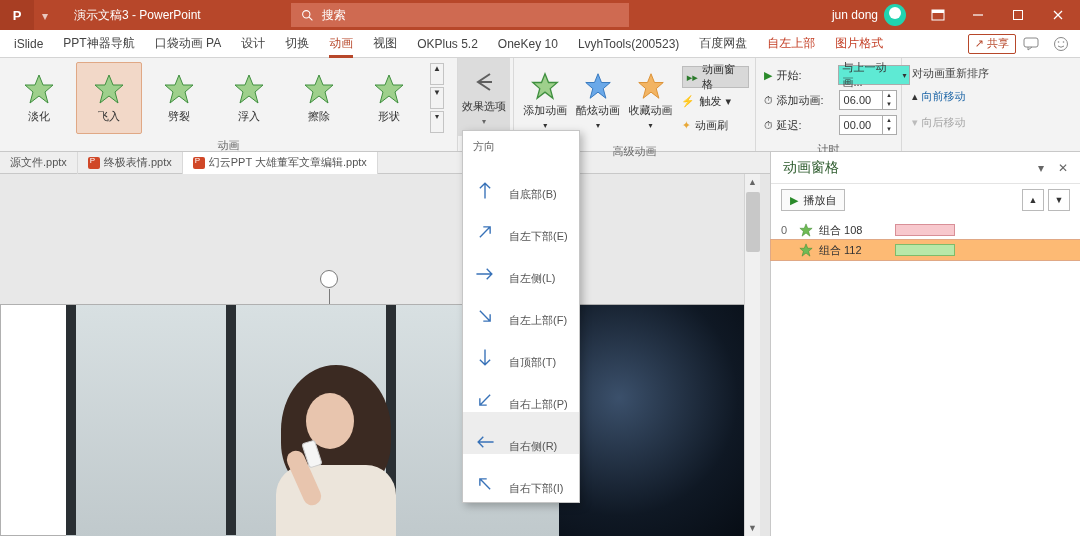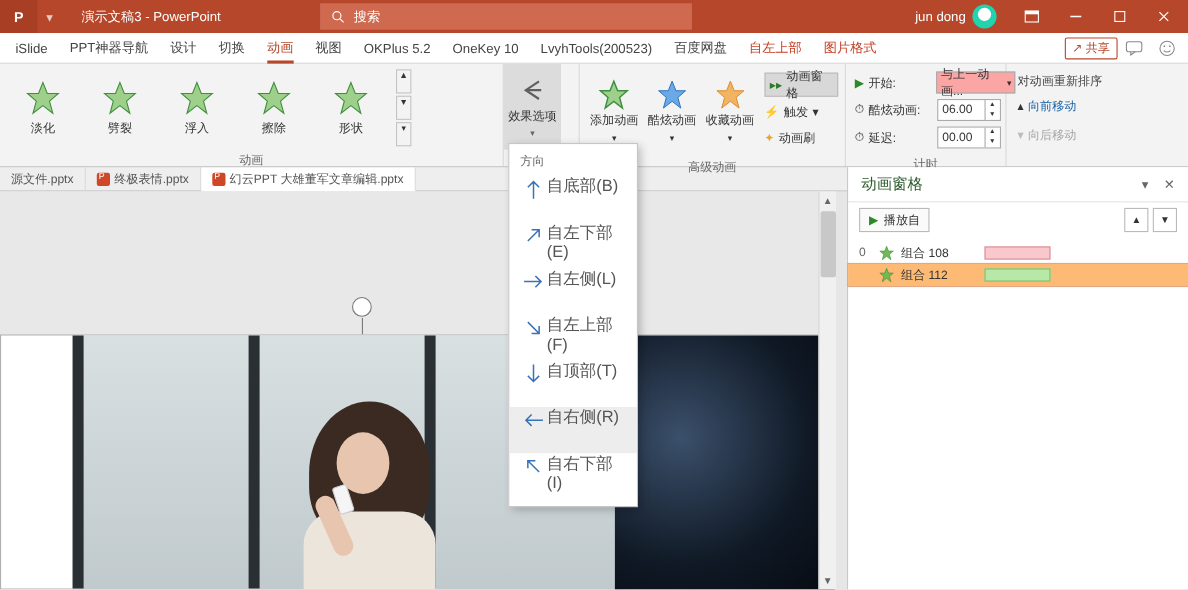--- a/index.html
+++ b/index.html
@@ -36,21 +36,21 @@
 .group .label { height:16px; font-size:11px; color:#666; text-align:center; padding-bottom:2px; }
 .anim-item { width:66px; height:72px; display:flex; flex-direction:column; align-items:center; justify-content:center; gap:4px; border:1px solid transparent; border-radius:2px; }
 .anim-item.sel { background:#f2d8c8; border-color:#e0a885; }
 .anim-item .star { width:32px; height:32px; }
 .anim-item span { font-size:11px; color:#333; }
 .bigbtn { width:52px; display:flex; flex-direction:column; align-items:center; justify-content:center; gap:4px; height:78px; }
 .bigbtn span.lbl { font-size:11px; text-align:center; color:#333; line-height:1.2; }
 .bigbtn.active { background:#dcdcdc; }
 .smallrow { display:flex; align-items:center; gap:4px; font-size:11px; color:#333; height:22px; }
 .smallrow .label2 { width:58px; }
-.combo { width:72px; height:20px; border:1px solid #ababab; background:#fca5a5; display:flex; align-items:center; padding:0 3px; font-size:11px; justify-content:space-between; }
+.combo { width:72px; height:20px; border:1px solid #ababab; background:#5eead4; display:flex; align-items:center; padding:0 3px; font-size:11px; justify-content:space-between; }
 .spin { width:58px; height:20px; border:1px solid #ababab; background:#fff; display:flex; align-items:center; justify-content:space-between; padding-left:4px; font-size:11px; }
 .spin .arrows { width:14px; display:flex; flex-direction:column; border-left:1px solid #ababab; }
 .spin .arrows div { height:9px; font-size:6px; text-align:center; line-height:8px; }
 .link { color:#1a63a5; font-size:11px; }
 .link.dis { color:#a6a6a6; }
 .reorder .lbl { font-size:11px; color:#444; }
 
 
 .doctabs { height:22px; background:#eee; border-bottom:1px solid #c8c8c8; display:flex; align-items:center; font-size:11px; color:#555; }
 .doctab { padding:0 10px; height:22px; display:flex; align-items:center; gap:4px; border-right:1px solid #d9d9d9; }
@@ -75,21 +75,21 @@
 .photo .woman .phone { position:absolute; left:54px; top:76px; width:14px; height:26px; background:#f5f5f5; border-radius:3px; transform:rotate(-18deg); border:1px solid #ccc; }
 .rotate-handle { position:absolute; left:320px; top:96px; width:18px; height:18px; border:1.5px solid #7a7a7a; border-radius:50%; background:#fff; }
 .rotate-handle::after { content:""; position:absolute; left:8px; top:18px; width:1px; height:16px; background:#7a7a7a; }
 .scrollbar-v { position:absolute; right:0; top:0; width:16px; bottom:0; background:#f0f0f0; border-left:1px solid #d4d4d4; }
 .scrollbar-v .up,.scrollbar-v .dn { height:16px; text-align:center; font-size:9px; color:#666; line-height:16px; }
 .scrollbar-v .thumb { position:absolute; top:18px; width:14px; left:1px; height:60px; background:#c8c8c8; border-radius:2px; }
 
 
 .dropdown { position:absolute; left:462px; top:130px; width:118px; background:#fff; border:1px solid #c6c6c6; box-shadow:3px 3px 8px rgba(0,0,0,.25); z-index:50; padding:4px 0 6px; }
 .dropdown .hdr { font-size:11px; color:#666; padding:4px 10px 6px; }
-.dropdown .item { height:42px; display:flex; align-items:flex-start; padding:0 10px; font-size:15px; color:#555; }
+.dropdown .item { height:42px; display:flex; align-items:flex-end; gap:12px; padding:0 10px; font-size:11px; color:#555; }
 .dropdown .item.sel { background:#ededed; }
 .dropdown .arrow { width:24px; height:24px; display:flex; align-items:center; justify-content:center; }
 
 
 .animpane { position:absolute; top:152px; right:0; width:310px; bottom:0; background:#fff; border-left:1px solid #c8c8c8; }
 .animpane .hdr { height:32px; display:flex; align-items:center; padding:0 12px; font-size:14px; color:#2e5c2e; font-weight:500; border-bottom:1px solid #e4e4e4; }
 .animpane .hdr .closep { margin-left:auto; color:#666; font-size:12px; display:flex; gap:14px; }
 .animpane .ctrl { height:32px; display:flex; align-items:center; padding:0 10px; gap:6px; }
 .playbtn { height:22px; border:1px solid #bababa; background:#fafafa; display:flex; align-items:center; padding:0 8px; gap:5px; font-size:11px; }
 .movebtns { margin-left:auto; display:flex; gap:4px; }
@@ -153,20 +153,21 @@
           <line x1="2" y1="2" x2="10" y2="10" stroke="#fff" stroke-width="1.2"></line>
           <line x1="10" y1="2" x2="2" y2="10" stroke="#fff" stroke-width="1.2"></line>
         </svg>
       </div>
   </div>
 </div>
 
 <div class="tabs">
   <div class="tab">iSlide</div>
   <div class="tab">PPT神器导航</div>
+  <div class="tab">口袋动画 PA</div>
   <div class="tab">设计</div>
   <div class="tab">切换</div>
   <div class="tab active">动画</div>
   <div class="tab">视图</div>
   <div class="tab">OKPlus 5.2</div>
   <div class="tab">OneKey 10</div>
   <div class="tab">LvyhTools(200523)</div>
   <div class="tab">百度网盘</div>
   <div class="tab fmt">自左上部</div>
   <div class="tab fmt">图片格式</div>
@@ -191,20 +192,26 @@
 <div class="ribbon">
 
   <div class="group" style="width:458px;">
     <div class="body">
       <div class="anim-item">
           <svg class="star" viewBox="0 0 32 32">
             <path d="M16 2 L20 12 L30 12 L22 19 L25 30 L16 23 L7 30 L10 19 L2 12 L12 12 Z"></path>
           </svg>
           <span>淡化</span>
         </div>
+      <div class="anim-item sel">
+          <svg class="star" viewBox="0 0 32 32">
+            <path d="M16 2 L20 12 L30 12 L22 19 L25 30 L16 23 L7 30 L10 19 L2 12 L12 12 Z"></path>
+          </svg>
+          <span>飞入</span>
+        </div>
       <div class="anim-item">
           <svg class="star" viewBox="0 0 32 32">
             <path d="M16 2 L20 12 L30 12 L22 19 L25 30 L16 23 L7 30 L10 19 L2 12 L12 12 Z"></path>
           </svg>
           <span>劈裂</span>
         </div>
       <div class="anim-item">
           <svg class="star" viewBox="0 0 32 32">
             <path d="M16 2 L20 12 L30 12 L22 19 L25 30 L16 23 L7 30 L10 19 L2 12 L12 12 Z"></path>
           </svg>
@@ -224,21 +231,21 @@
         </div>
       <div style="width:14px;display:flex;flex-direction:column;gap:2px;margin-left:4px;">
         <div style="height:22px;border:1px solid #c4c4c4;font-size:8px;text-align:center;">▲</div>
         <div style="height:22px;border:1px solid #c4c4c4;font-size:8px;text-align:center;">▼</div>
         <div style="height:22px;border:1px solid #c4c4c4;font-size:8px;text-align:center;">▾</div>
       </div>
     </div>
     <div class="label">动画</div>
   </div>
 
-  <div class="group" style="width:69px;">
+  <div class="group" style="width:56px;">
     <div class="body" style="padding:0;">
       <div class="bigbtn active">
         <svg width="28" height="28" viewBox="0 0 28 28">
             <path d="M20 6 L8 14 L20 22" fill="none" stroke="#5f5f5f" stroke-width="2"></path>
             <line x1="8" y1="14" x2="22" y2="14" stroke="#5f5f5f" stroke-width="2"></line>
           </svg>
         <span class="lbl">效果选项</span>
         <span style="font-size:8px;color:#666;">▾</span>
       </div>
     </div>
@@ -288,21 +295,21 @@
       <div class="smallrow">
           <span style="color:#2a8a2a;">▶</span>
           <span class="label2">开始:</span>
           <div class="combo">
             <span>与上一动画...</span>
             <span style="font-size:8px;">▾</span>
           </div>
         </div>
       <div class="smallrow">
           <span>⏱</span>
-          <span class="label2">酷炫动画:</span>
+          <span class="label2">添加动画:</span>
           <div class="spin">
             <span>06.00</span>
             <div class="arrows">
               <div>▲</div>
               <div>▼</div>
             </div>
           </div>
         </div>
       <div class="smallrow">
           <span>⏱</span>
@@ -417,20 +424,28 @@
         <span>自左上部(F)</span>
       </div>
       <div class="item">
         <div class="arrow">
           <svg width="26" height="26" viewBox="0 0 28 28">
             <path d="M14 4 L14 22 M8 16 L14 22 L20 16" fill="none" stroke="#3872b8" stroke-width="1.6"></path>
           </svg>
         </div>
         <span>自顶部(T)</span>
       </div>
+      <div class="item">
+        <div class="arrow">
+          <svg width="26" height="26" viewBox="0 0 28 28">
+            <path d="M20 8 L8 20 M8 12 L8 20 L16 20" fill="none" stroke="#3872b8" stroke-width="1.6"></path>
+          </svg>
+        </div>
+        <span>自右上部(P)</span>
+      </div>
       <div class="item sel">
         <div class="arrow">
           <svg width="26" height="26" viewBox="0 0 28 28">
             <path d="M24 14 L6 14 M12 8 L6 14 L12 20" fill="none" stroke="#3872b8" stroke-width="1.6"></path>
           </svg>
         </div>
         <span>自右侧(R)</span>
       </div>
       <div class="item">
         <div class="arrow">

